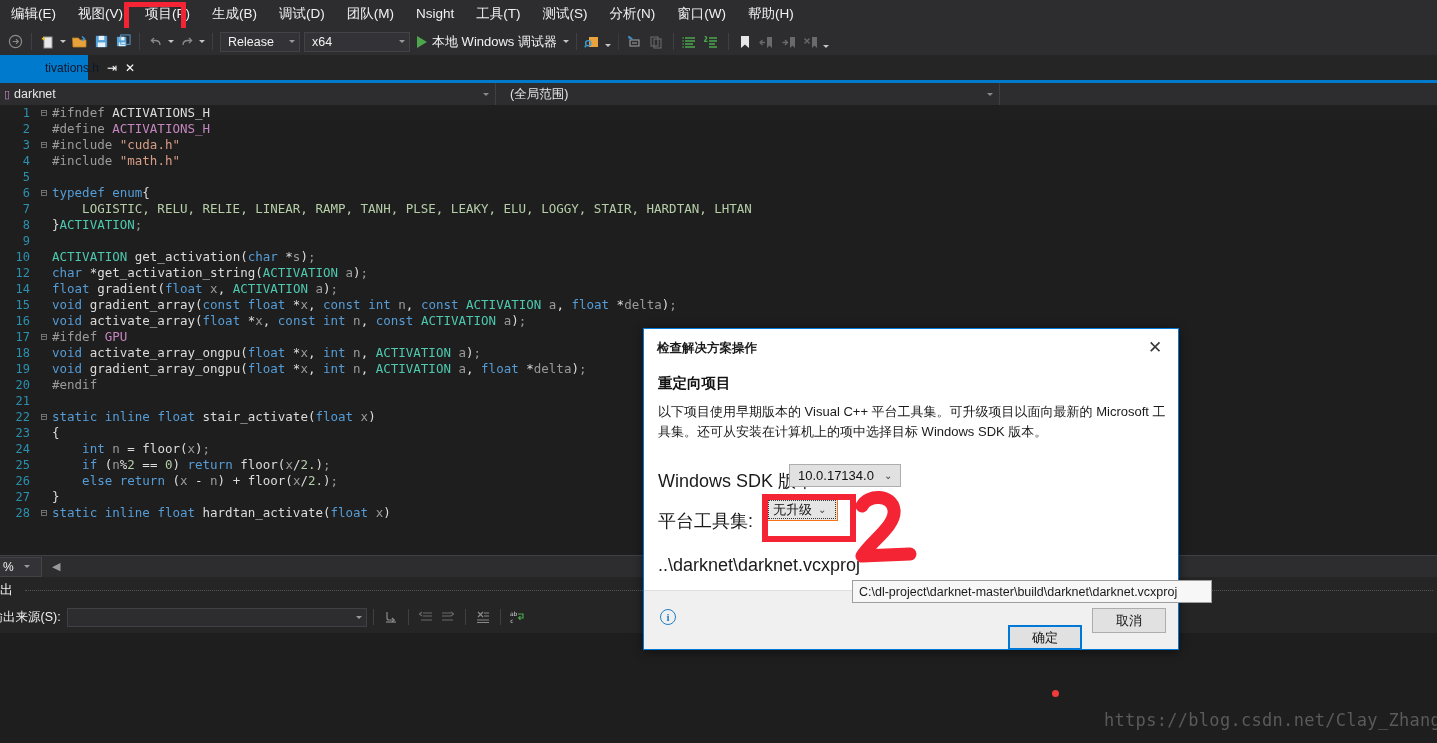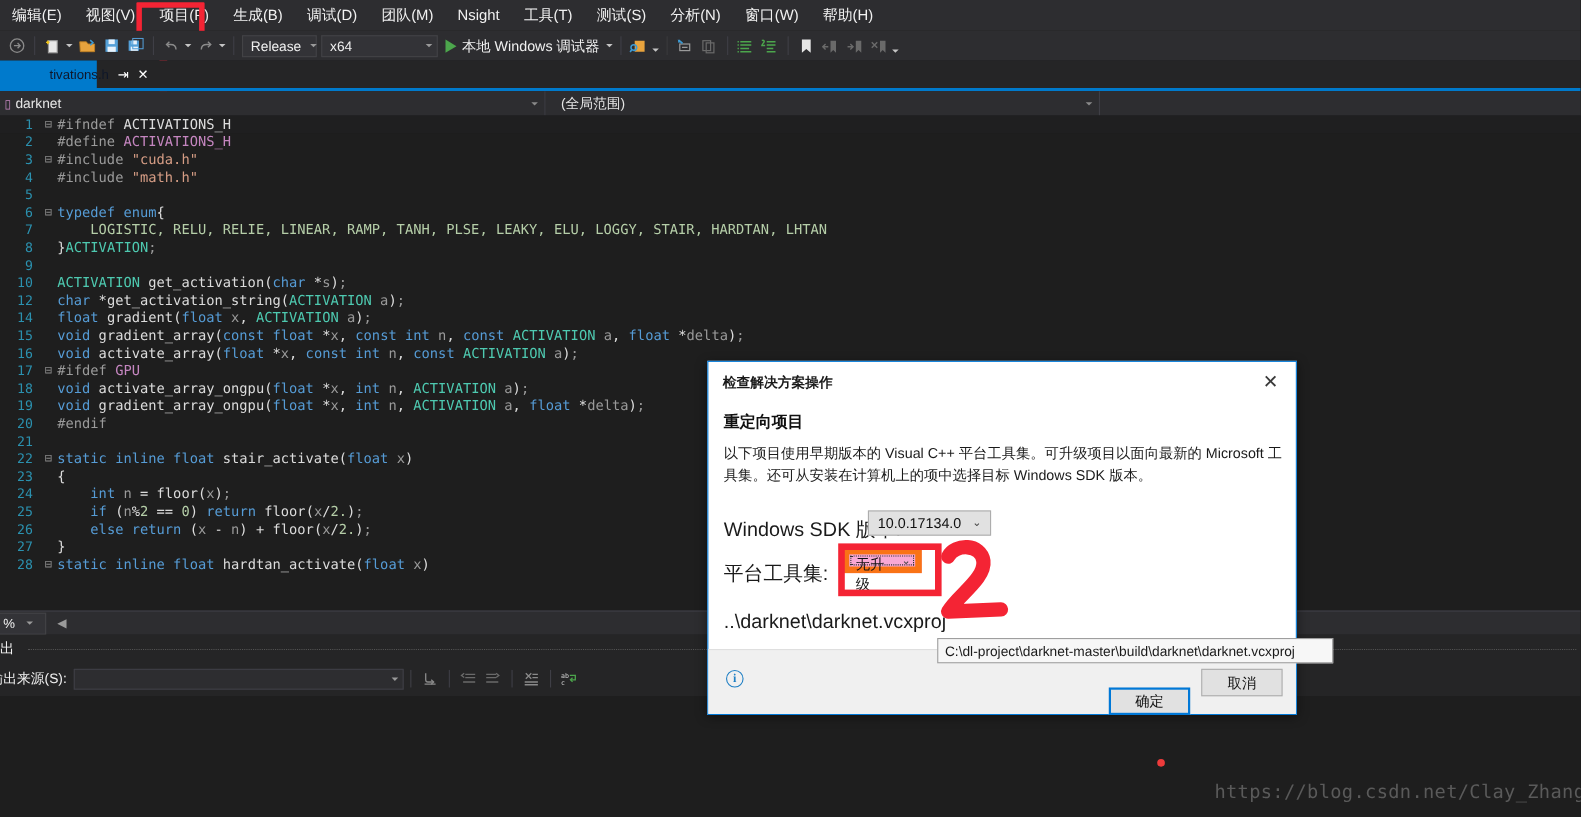--- a/index.html
+++ b/index.html
@@ -225,22 +225,22 @@
   .wincombo {
     position: absolute; height: 23px; background: #e1e1e1;
     border: 1px solid #adadad; display: flex; align-items: center;
     padding: 0 5px 0 8px; font-size: 13px; color: #111;
   }
   .wincombo .wcv {
     margin-left: 10px; color: #444; font-size: 10px; line-height: 1;
   }
   .toolsetcombo {
     position: absolute; left: 766px; top: 498px; width: 72px; height: 23px;
-    background: #f9a8d4; border: 6px solid #f97316;
-    display: flex; align-items: flex-start; padding: 0 4px 0 6px;
+    background: #e5e5e5; border: 1px solid #f97316;
+    display: flex; align-items: center; padding: 0 4px 0 6px;
     font-size: 13px; color: #111;
   }
   .toolsetcombo .focusring {
     position: absolute; left: 1px; top: 1px; right: 1px; bottom: 1px;
     border: 1px dotted #333;
   }
   .dlg-footer {
     position: absolute; left: 0; bottom: 0; width: 534px; height: 59px;
     background: #f0f0f0; border-top: 1px solid #dfdfdf;
   }
@@ -343,21 +343,21 @@
     </div>
     <div class="caret"></div>
     <div class="tbbtn">
       <svg width="16" height="16" viewBox="0 0 16 16">
           <path d="M4 11c0-3 2.2-4.5 5-4.5h3" fill="none" stroke="#8a8a8a" stroke-width="1.3"></path>
           <path d="M10 4l2.6 2.5L10 9" fill="none" stroke="#8a8a8a" stroke-width="1.3"></path>
         </svg>
     </div>
     <div class="caret"></div>
     <div class="tbsep"></div>
-    <div class="combo" style="width:68px;margin-left:2px">
+    <div class="combo" style="width:80px;margin-left:2px">
       <span class="lbl">Release</span>
       <span class="cv"></span>
     </div>
     <div class="combo" style="width:106px;margin-left:4px">
       <span class="lbl">x64</span>
       <span class="cv"></span>
     </div>
     <div class="run-tri"></div>
     <span class="run-label">本地 Windows 调试器</span>
     <span class="caret" style="margin-left:6px"></span>

